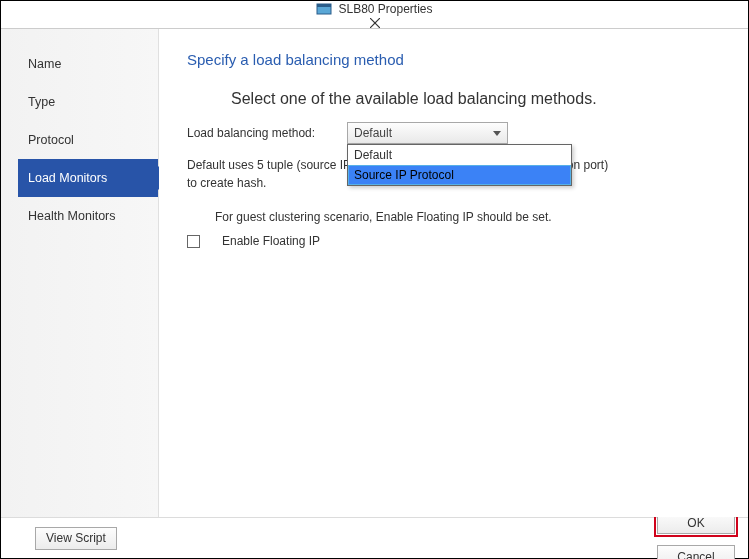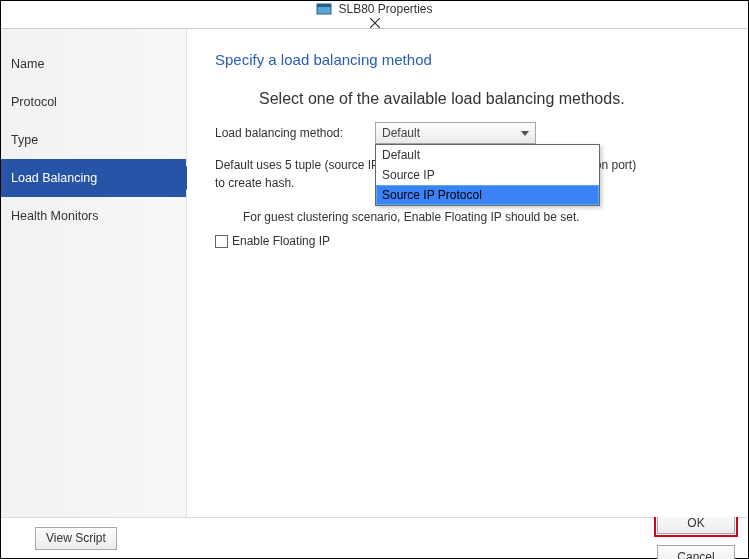--- a/index.html
+++ b/index.html
@@ -40,24 +40,25 @@
   .titlebar-close svg { width: 10px; height: 10px; }
 
   .body {
     flex: 1;
     display: flex;
     min-height: 0;
     border-bottom: 1px solid #dcdcdc;
     background: #fff;
   }
   .sidebar {
-    width: 186px;
+    width: 158px;
     background: linear-gradient(to right, #f2f2f2, #f7f7f7);
     border-right: 1px solid #e0e0e0;
     padding-top: 16px;
+    padding-left: 17px;
   }
   .nav-item {
     position: relative;
     height: 38px;
     display: flex;
     align-items: center;
     padding-left: 10px;
     font-size: 12.5px;
     color: #333;
     cursor: default;
@@ -156,21 +157,21 @@
     max-width: 430px;
   }
   .hint2 {
     font-size: 12px;
     margin-bottom: 10px;
     margin-left: 28px;
   }
   .checkbox-row {
     display: flex;
     align-items: center;
-    gap: 4px;
+    gap: 22px;
     font-size: 12px;
   }
   .checkbox-box {
     width: 13px; height: 13px;
     border: 1px solid #666;
     background: #fff;
   }
 
   .footer {
     height: 40px;
@@ -224,27 +225,27 @@
     </div>
   </div>
 
   <div class="body">
 
     <div class="sidebar">
       <div class="nav-item">
         <span>Name</span>
       </div>
       <div class="nav-item">
+        <span>Type</span>
+      </div>
+      <div class="nav-item">
         <span>Protocol</span>
       </div>
-      <div class="nav-item">
-        <span>Type</span>
-      </div>
       <div class="nav-item selected">
-        <span>Load Balancing</span>
+        <span>Load Monitors</span>
       </div>
       <div class="nav-item">
         <span>Health Monitors</span>
       </div>
     </div>
 
     <div class="content">
       <h2 class="heading">Specify a load balancing method</h2>
 
       <div class="desc">Select one of the available load balancing methods.</div>
@@ -257,23 +258,20 @@
             <span class="chev">
               <svg width="8" height="6" viewBox="0 0 8 6">
                   <path d="M0 0 L8 0 L4 5 Z" fill="#555"></path>
                 </svg>
             </span>
           </div>
           <div class="dropdown">
             <div class="dd-item">
               <span>Default</span>
             </div>
-            <div class="dd-item">
-              <span>Source IP</span>
-            </div>
             <div class="dd-item hovered">
               <span>Source IP Protocol</span>
             </div>
           </div>
         </div>
       </div>
 
       <div class="hint">
         <span>Default uses 5 tuple (source IP, source port, destination IP and destination port) to create hash.</span>
       </div>

